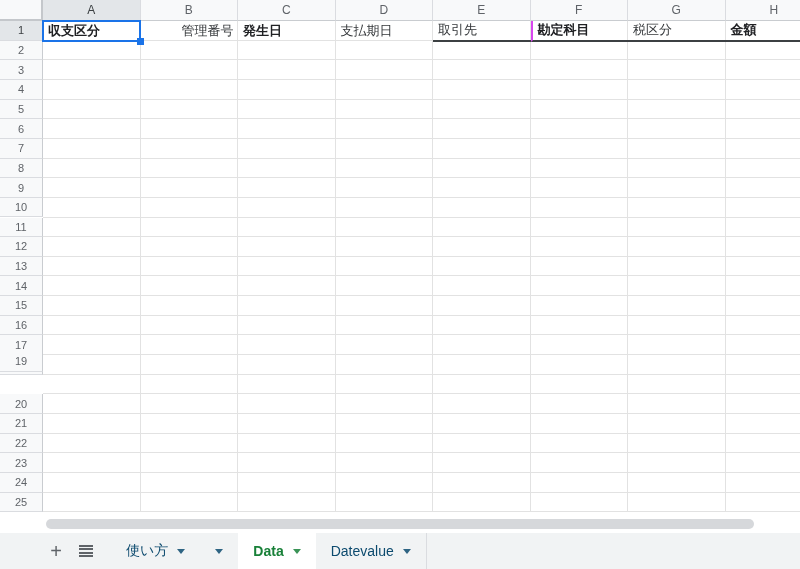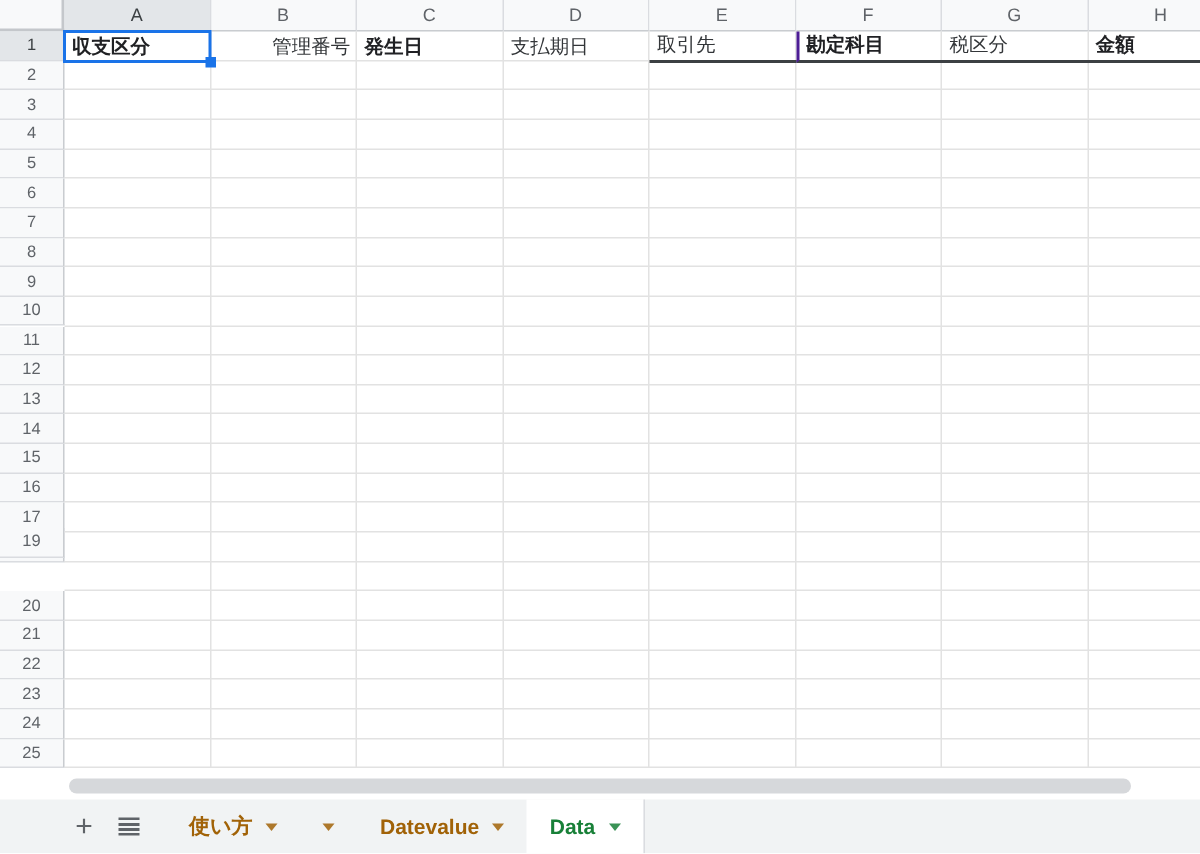--- a/index.html
+++ b/index.html
@@ -16,37 +16,37 @@
   .rowhead{position:absolute;left:0;width:43px;box-sizing:border-box;background:#f8f9fa;
            border-bottom:1px solid #dadce0;border-right:1px solid #c9ccd0;
            color:#5f6368;font-size:11px;display:flex;align-items:center;justify-content:center;}
   .rowhead.sel{background:#e3e6e9;color:#3c4043;}
   .vline{position:absolute;width:1px;background:#e2e2e2;}
   .hline{position:absolute;height:1px;background:#e2e2e2;}
   .cell{position:absolute;box-sizing:border-box;font-size:13px;color:#333639;
         display:flex;align-items:center;padding-left:5px;overflow:hidden;white-space:nowrap;background:transparent;}
   .cell.bold{font-weight:700;color:#202124;}
   .cell.bb{border-bottom:2px solid #3c4043;text-align:center;}
-  .cell.bl{border-left:2px solid #4c1d95;}
+  .cell.bl{border-left:2px solid #d946ef;}
   #selection{position:absolute;box-sizing:border-box;border:2px solid #1a73e8;z-index:6;pointer-events:none;}
   #fillhandle{position:absolute;right:-5px;bottom:-5px;width:7px;height:7px;background:#1a73e8;pointer-events:auto;}
   
   #hscroll{position:absolute;left:0;top:513px;width:800px;height:20px;background:#fff;}
   #hthumb{position:absolute;left:46px;top:6px;width:708px;height:10px;border-radius:5px;background:#d6d8db;}
   
   #tabbar{position:absolute;left:0;top:533px;width:800px;height:36px;background:#f1f3f4;
           display:flex;align-items:center;}
   .tbtn{width:30px;height:30px;display:flex;align-items:center;justify-content:center;cursor:pointer;}
   .tbtn.first{margin-left:41px;}
   .plus{font-size:20px;line-height:1;color:#5f6368;font-weight:400;}
   .burger{width:14px;height:12px;
           background:repeating-linear-gradient(to bottom,#5f6368 0 2px,transparent 2px 3.4px);}
   #tabs{display:flex;height:36px;margin-left:10px;}
   .tab{display:flex;align-items:center;gap:9px;padding:0 15px;height:36px;box-sizing:border-box;
-       color:#a16207;font-size:14px;font-weight:700;cursor:pointer;white-space:nowrap;}
+       color:#0c4a6e;font-size:14px;font-weight:400;cursor:pointer;white-space:nowrap;}
   .tab.active{background:#fff;color:#188038;font-weight:700;}
   .tab-arrow{width:0;height:0;border-left:4px solid transparent;border-right:4px solid transparent;
              border-top:5px solid currentColor;opacity:.85;margin-top:1px;}
   #tabs-end-sep{width:1px;height:36px;background:#dadce0;}
 </style>
 </head>
 <body>
 
 <div id="app">
   <div id="grid">
@@ -149,24 +149,24 @@
       <span class="burger"></span>
     </div>
     <div id="tabs">
         <div class="tab">
           <span>使い方</span>
           <span class="tab-arrow"></span>
         </div>
         <div class="tab">
           <span class="tab-arrow"></span>
         </div>
+        <div class="tab active">
+          <span>Data</span>
+          <span class="tab-arrow"></span>
+        </div>
         <div class="tab">
           <span>Datevalue</span>
-          <span class="tab-arrow"></span>
-        </div>
-        <div class="tab active">
-          <span>Data</span>
           <span class="tab-arrow"></span>
         </div>
       </div>
     <div id="tabs-end-sep"></div>
   </div>
 </div>
 
 </body></html>

